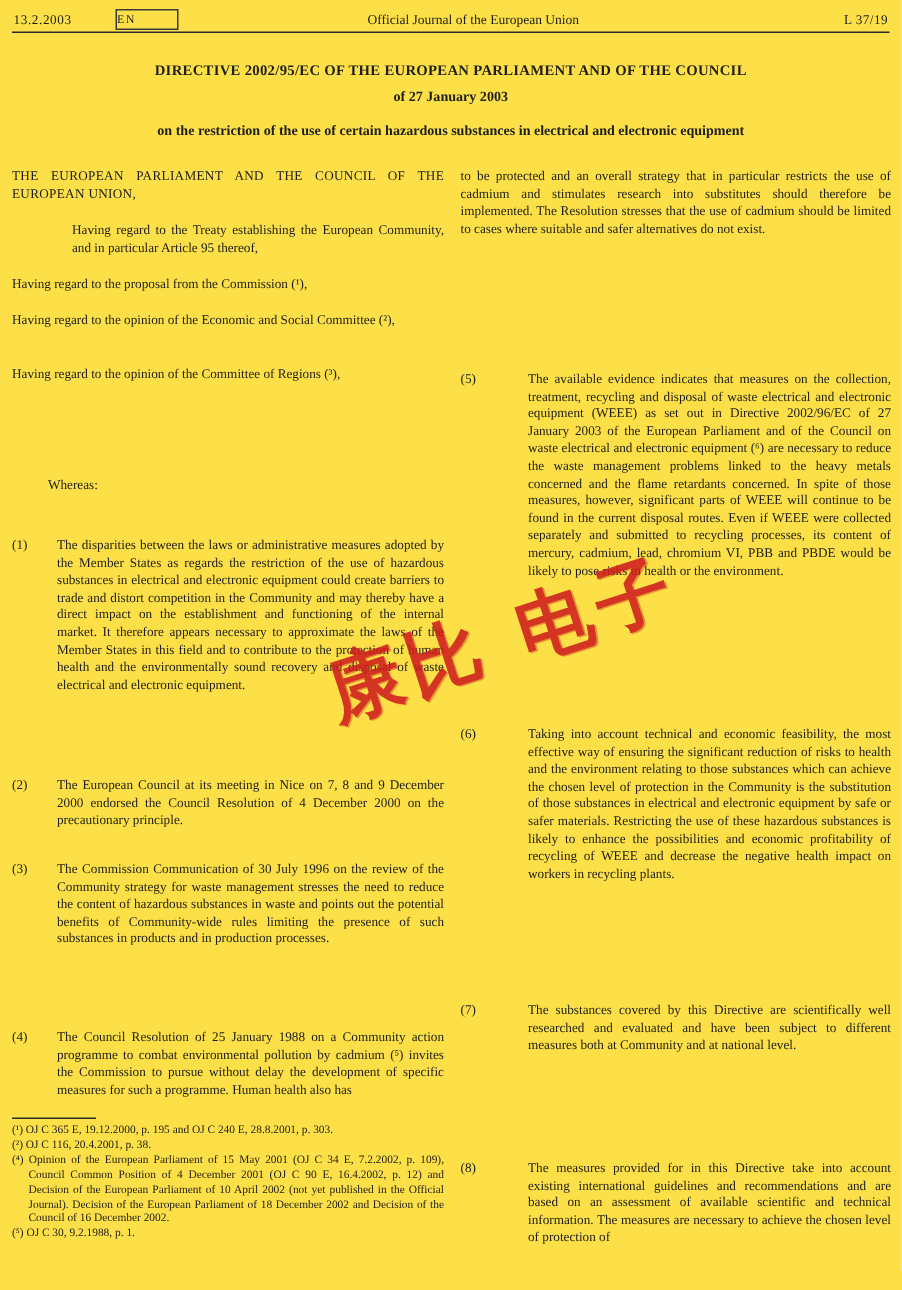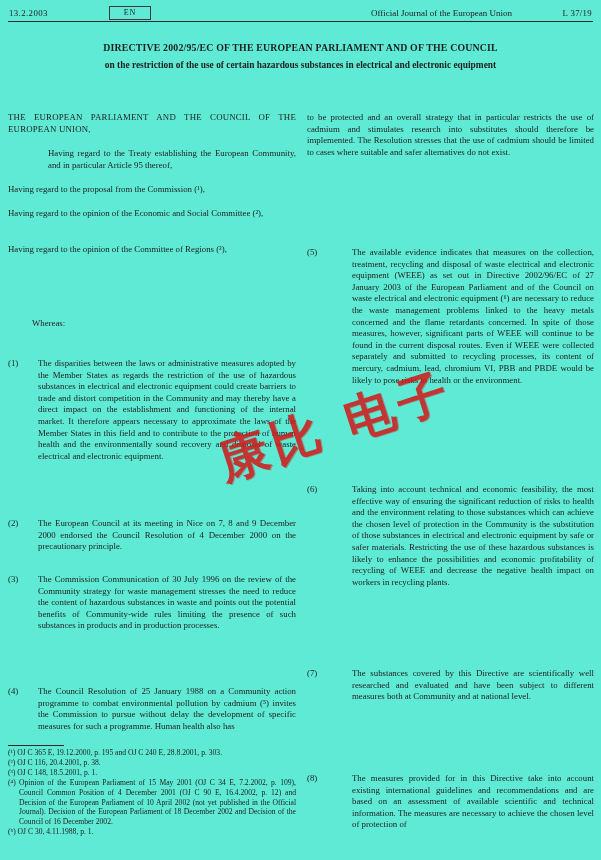--- a/index.html
+++ b/index.html
@@ -1,28 +1,28 @@
 <!DOCTYPE html>
 <html><head>
 <meta charset="utf-8">
 <style>
   html,body { margin:0; padding:0; background:#e8e8e8; }
   .page {
     position:relative; width:601px; height:860px; margin:0 auto;
-    background:#5eead4; overflow:hidden;
+    background:#fde047; overflow:hidden;
     font-family:"Liberation Serif","DejaVu Serif",serif;
     color:#1e1e1e;
   }
   
   .hdr { position:absolute; top:5px; left:9px; right:9px; height:15px;
          display:flex; align-items:center; font-size:8.8px; }
   .hdr-date { width:68px; letter-spacing:.4px; }
   .en-box { border:1px solid #3a3a3a; width:40px; height:12px; line-height:12px;
-            text-align:center; font-size:8px; letter-spacing:1px;margin-left:32px; }
-  .hdr-journal { flex:1; text-align:right; font-size:9px; }
+            text-align:left; font-size:8px; letter-spacing:1px; }
+  .hdr-journal { flex:1; text-align:center; font-size:9px; }
   .hdr-ref { width:80px; text-align:right; letter-spacing:.3px; }
   .hdr-rule { position:absolute; top:21px; left:8px; right:8px;
               border-top:1.2px solid #2a2a2a; }
   
   .title-block { position:absolute; top:42px; left:35px; right:35px;
                  text-align:center; font-weight:bold; }
   .t1 { font-size:9.8px; line-height:12px; margin-bottom:5px; letter-spacing:.2px; }
   .t2 { font-size:9.4px; line-height:12px; margin-bottom:11px; }
   .t3 { font-size:9.4px; line-height:12px; }
   
@@ -68,20 +68,21 @@
   <div class="hdr">
     <span class="hdr-date">13.2.2003</span>
     <span class="en-box">EN</span>
     <span class="hdr-journal">Official Journal of the European Union</span>
     <span class="hdr-ref">L 37/19</span>
   </div>
   <div class="hdr-rule"></div>
 
   <div class="title-block">
     <div class="t1">DIRECTIVE 2002/95/EC OF THE EUROPEAN PARLIAMENT AND OF THE COUNCIL</div>
+    <div class="t2">of 27 January 2003</div>
     <div class="t3">on the restriction of the use of certain hazardous substances in electrical and electronic equipment</div>
   </div>
 
   <div class="col col-left">
     <p class="blk lp1 caps">THE EUROPEAN PARLIAMENT AND THE COUNCIL OF THE EUROPEAN UNION,</p>
     <p class="blk lp2">Having regard to the Treaty establishing the European Community, and in particular Article 95 thereof,</p>
     <p class="blk lp4">Having regard to the opinion of the Economic and Social Committee (²),</p>
     <p class="blk lp3">Having regard to the proposal from the Commission (¹),</p>
     <p class="blk lp5">Having regard to the opinion of the Committee of Regions (³),</p>
     <p class="blk lp7">Whereas:</p>
@@ -100,23 +101,22 @@
     </div>
     <div class="blk lr4 recital">
       <span class="num">(4)</span>
       <div class="rtext">The Council Resolution of 25 January 1988 on a Community action programme to combat environmental pollution by cadmium (⁵) invites the Commission to pursue without delay the development of specific measures for such a programme. Human health also has</div>
     </div>
 
     <div class="fnblock fn-left">
       <div class="fn-rule"></div>
       <p class="fn">(¹) OJ C 365 E, 19.12.2000, p. 195 and OJ C 240 E, 28.8.2001, p. 303.</p>
       <p class="fn">(²) OJ C 116, 20.4.2001, p. 38.</p>
-      <p class="fn">(³) OJ C 148, 18.5.2001, p. 1.</p>
       <p class="fn">(⁴) Opinion of the European Parliament of 15 May 2001 (OJ C 34 E, 7.2.2002, p. 109), Council Common Position of 4 December 2001 (OJ C 90 E, 16.4.2002, p. 12) and Decision of the European Parliament of 10 April 2002 (not yet published in the Official Journal). Decision of the European Parliament of 18 December 2002 and Decision of the Council of 16 December 2002.</p>
-      <p class="fn">(⁵) OJ C 30, 4.11.1988, p. 1.</p>
+      <p class="fn">(⁵) OJ C 30, 9.2.1988, p. 1.</p>
     </div>
   </div>
 
   <div class="col col-right">
     <p class="blk rp1">to be protected and an overall strategy that in particular restricts the use of cadmium and stimulates research into substitutes should therefore be implemented. The Resolution stresses that the use of cadmium should be limited to cases where suitable and safer alternatives do not exist.</p>
 
     <div class="blk rr5 recital">
       <span class="num">(5)</span>
       <div class="rtext">The available evidence indicates that measures on the collection, treatment, recycling and disposal of waste electrical and electronic equipment (WEEE) as set out in Directive 2002/96/EC of 27 January 2003 of the European Parliament and of the Council on waste electrical and electronic equipment (⁶) are necessary to reduce the waste management problems linked to the heavy metals concerned and the flame retardants concerned. In spite of those measures, however, significant parts of WEEE will continue to be found in the current disposal routes. Even if WEEE were collected separately and submitted to recycling processes, its content of mercury, cadmium, lead, chromium VI, PBB and PBDE would be likely to pose risks to health or the environment.</div>
     </div>

